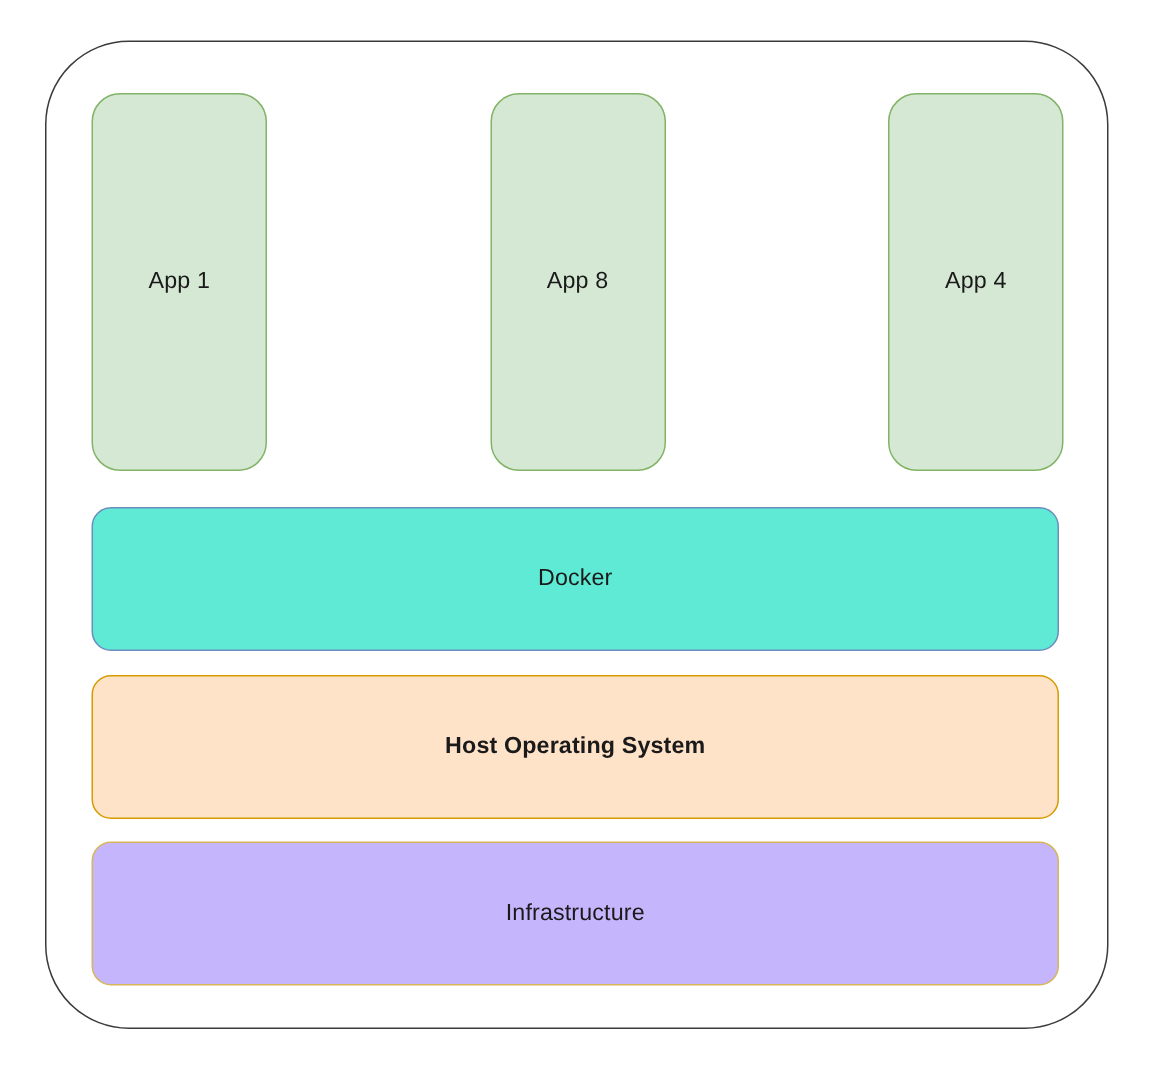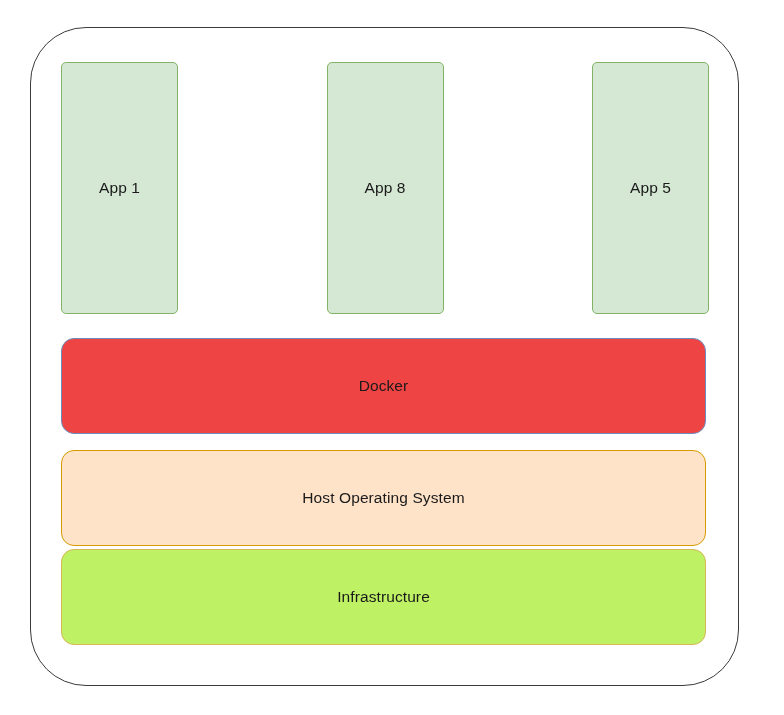--- a/index.html
+++ b/index.html
@@ -55,21 +55,21 @@
     justify-content: space-between;
     align-items: stretch;
   }
 
   .app-box {
     width: 117px;
     height: 252px;
     box-sizing: border-box;
     background: #d5e8d4;
     border: 1.1px solid #82b366;
-    border-radius: 5px;
+    border-radius: 19px;
     display: flex;
     align-items: center;
     justify-content: center;
   }
 
   .app-label {
     font-size: 15.5px;
     color: #1a1a1a;
     line-height: 1;
     letter-spacing: 0.1px;
@@ -90,54 +90,55 @@
 
   .layer-label {
     font-size: 15.5px;
     color: #1a1a1a;
     line-height: 1;
     letter-spacing: 0.1px;
   }
 
   .band-docker {
     top: 276px;
-    background: #ef4444;
+    background: #5eead4;
     border: 1.1px solid #6c8ebf;
   }
 
   .band-host-os {
     top: 388px;
     background: #ffe3c9;
     border: 1.1px solid #d79b00;
+    font-weight: bold;
   }
 
   .band-infrastructure {
-    top: 487px;
-    background: #bef264;
+    top: 499px;
+    background: #c4b5fd;
     border: 1.1px solid #d6b656;
   }
 </style>
 </head>
 <body>
 
 <div id="diagram-root">
 
   <div class="outer-container"></div>
 
   <div class="stack">
 
     <div class="app-row">
       <div class="app-box">
         <span class="app-label">App 1</span>
       </div>
       <div class="app-box">
         <span class="app-label">App 8</span>
       </div>
       <div class="app-box">
-        <span class="app-label">App 5</span>
+        <span class="app-label">App 4</span>
       </div>
     </div>
 
     <div class="layer-band band-docker">
       <span class="layer-label">Docker</span>
     </div>
 
     <div class="layer-band band-host-os">
       <span class="layer-label">Host Operating System</span>
     </div>

